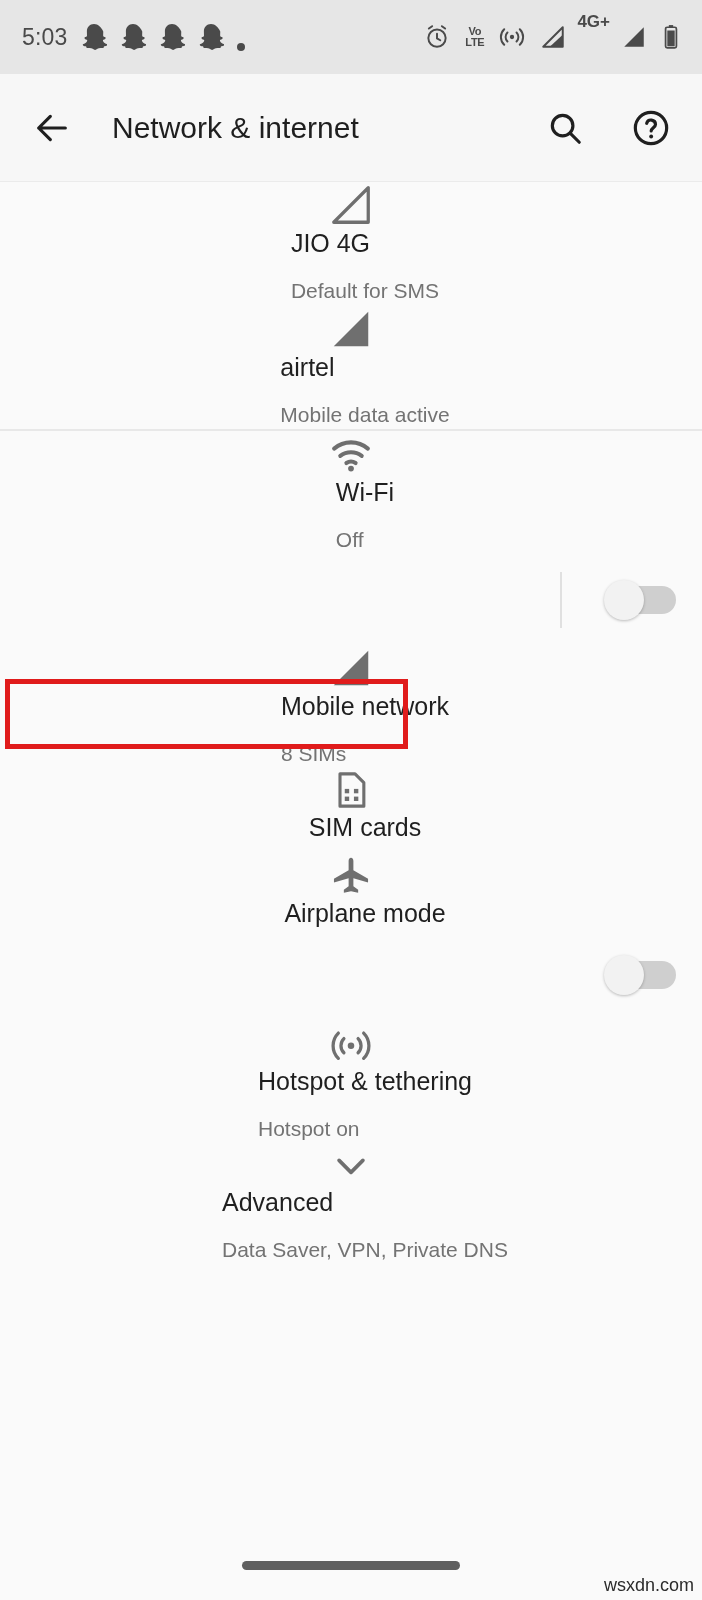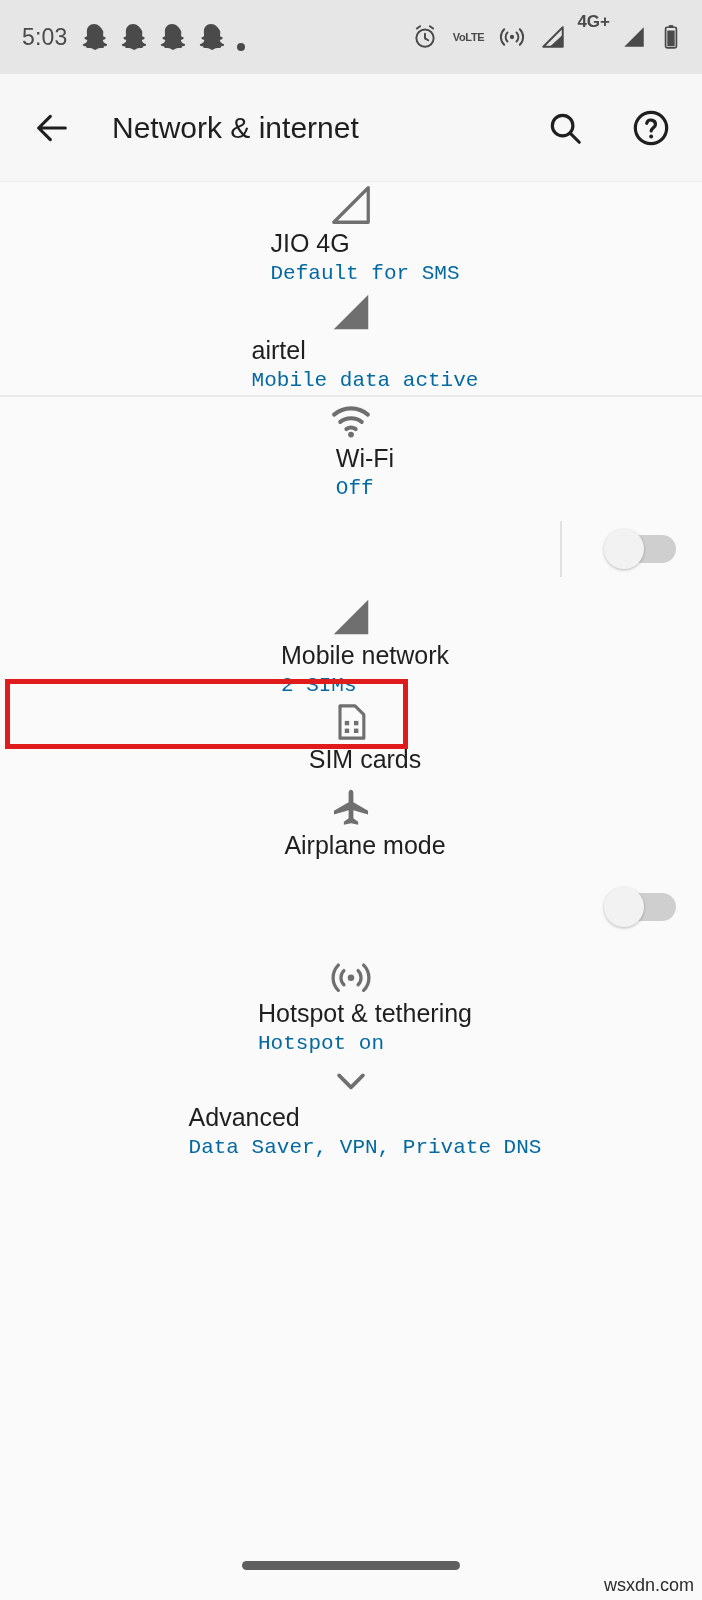--- a/index.html
+++ b/index.html
@@ -18,21 +18,21 @@
     background: #e6e6e6;
     display: flex;
     align-items: center;
     padding: 0 22px 0 22px;
   }
   .sb-left { display: flex; align-items: flex-end; gap: 13px; }
   .sb-time { font-size: 23px; color: #4a4a4a; letter-spacing: .2px; }
   .sb-right { margin-left: auto; display: flex; align-items: center; gap: 15px; }
   .ghost { width: 26px; height: 28px; display: block; }
   .sb-dot { width: 8px; height: 8px; border-radius: 50%; background: #4a4a4a; display: block; }
-  .volte { display: flex; flex-direction: row; line-height: 1; align-items: center; color: #4a4a4a; }
+  .volte { display: flex; flex-direction: column; line-height: 1; align-items: center; color: #4a4a4a; }
   .volte span { font-size: 11px; font-weight: bold; letter-spacing: -.3px; }
   .sb-ico { display: block; }
   .plus4g { font-size: 17px; color: #4a4a4a; font-weight: 600; margin: -12px -4px 12px -4px; align-self: flex-start; }
 
   
   .appbar {
     height: 108px;
     background: #f7f7f7;
     display: flex;
     align-items: center;
@@ -55,21 +55,21 @@
     min-height: 90px;
     padding: 0 26px;
     flex-direction: column;
   }
   .row-icon {
     width: 62px; min-width: 62px;
     display: flex; align-items: center; justify-content: center;
   }
   .row-text { margin-left: 28px; display: flex; flex-direction: column; justify-content: center; }
   .row-title { font-size: 25px; color: #1f1f1f; line-height: 1.25; }
-  .row-sub { font-size: 21px; color: #0369a1; line-height: 1.35; margin-top: 1px; font-family: Liberation Mono, monospace; }
+  .row-sub { font-size: 21px; color: #737373; line-height: 1.35; margin-top: 18px; }
   .row-trailing { margin-left: auto; display: flex; align-items: center; }
 
   .divider { height: 2px; background: #e8e8e8; width: 100%; }
 
   
   .toggle-wrap { display: flex; align-items: center; height: 90px; }
   .vdivider { width: 2px; height: 56px; background: #e0e0e0; margin-right: 42px; }
   .toggle { position: relative; width: 72px; height: 40px; cursor: pointer; }
   .toggle .track {
     position: absolute; left: 14px; top: 6px;
@@ -234,21 +234,21 @@
     </div>
 
     <div class="row" style="min-height:100px">
       <div class="row-icon">
         <svg width="46" height="46" viewBox="0 0 24 24">
           <path d="M21 3v18H3z" fill="#6f6f6f"></path>
         </svg>
       </div>
       <div class="row-text">
         <div class="row-title">Mobile network</div>
-        <div class="row-sub">2 SIMs</div>
+        <div class="row-sub">8 SIMs</div>
       </div>
     </div>
 
     <div class="row" style="min-height:86px">
       <div class="row-icon">
         <svg width="44" height="44" viewBox="0 0 24 24">
           <path d="M6 3.2h8.2L19 8v12.8H6z" fill="none" stroke="#6f6f6f" stroke-width="1.7" stroke-linejoin="round"></path>
           <rect x="8.6" y="11.4" width="2.4" height="2.4" fill="#6f6f6f"></rect>
           <rect x="13.6" y="11.4" width="2.4" height="2.4" fill="#6f6f6f"></rect>
           <rect x="8.6" y="15.6" width="2.4" height="2.4" fill="#6f6f6f"></rect>

